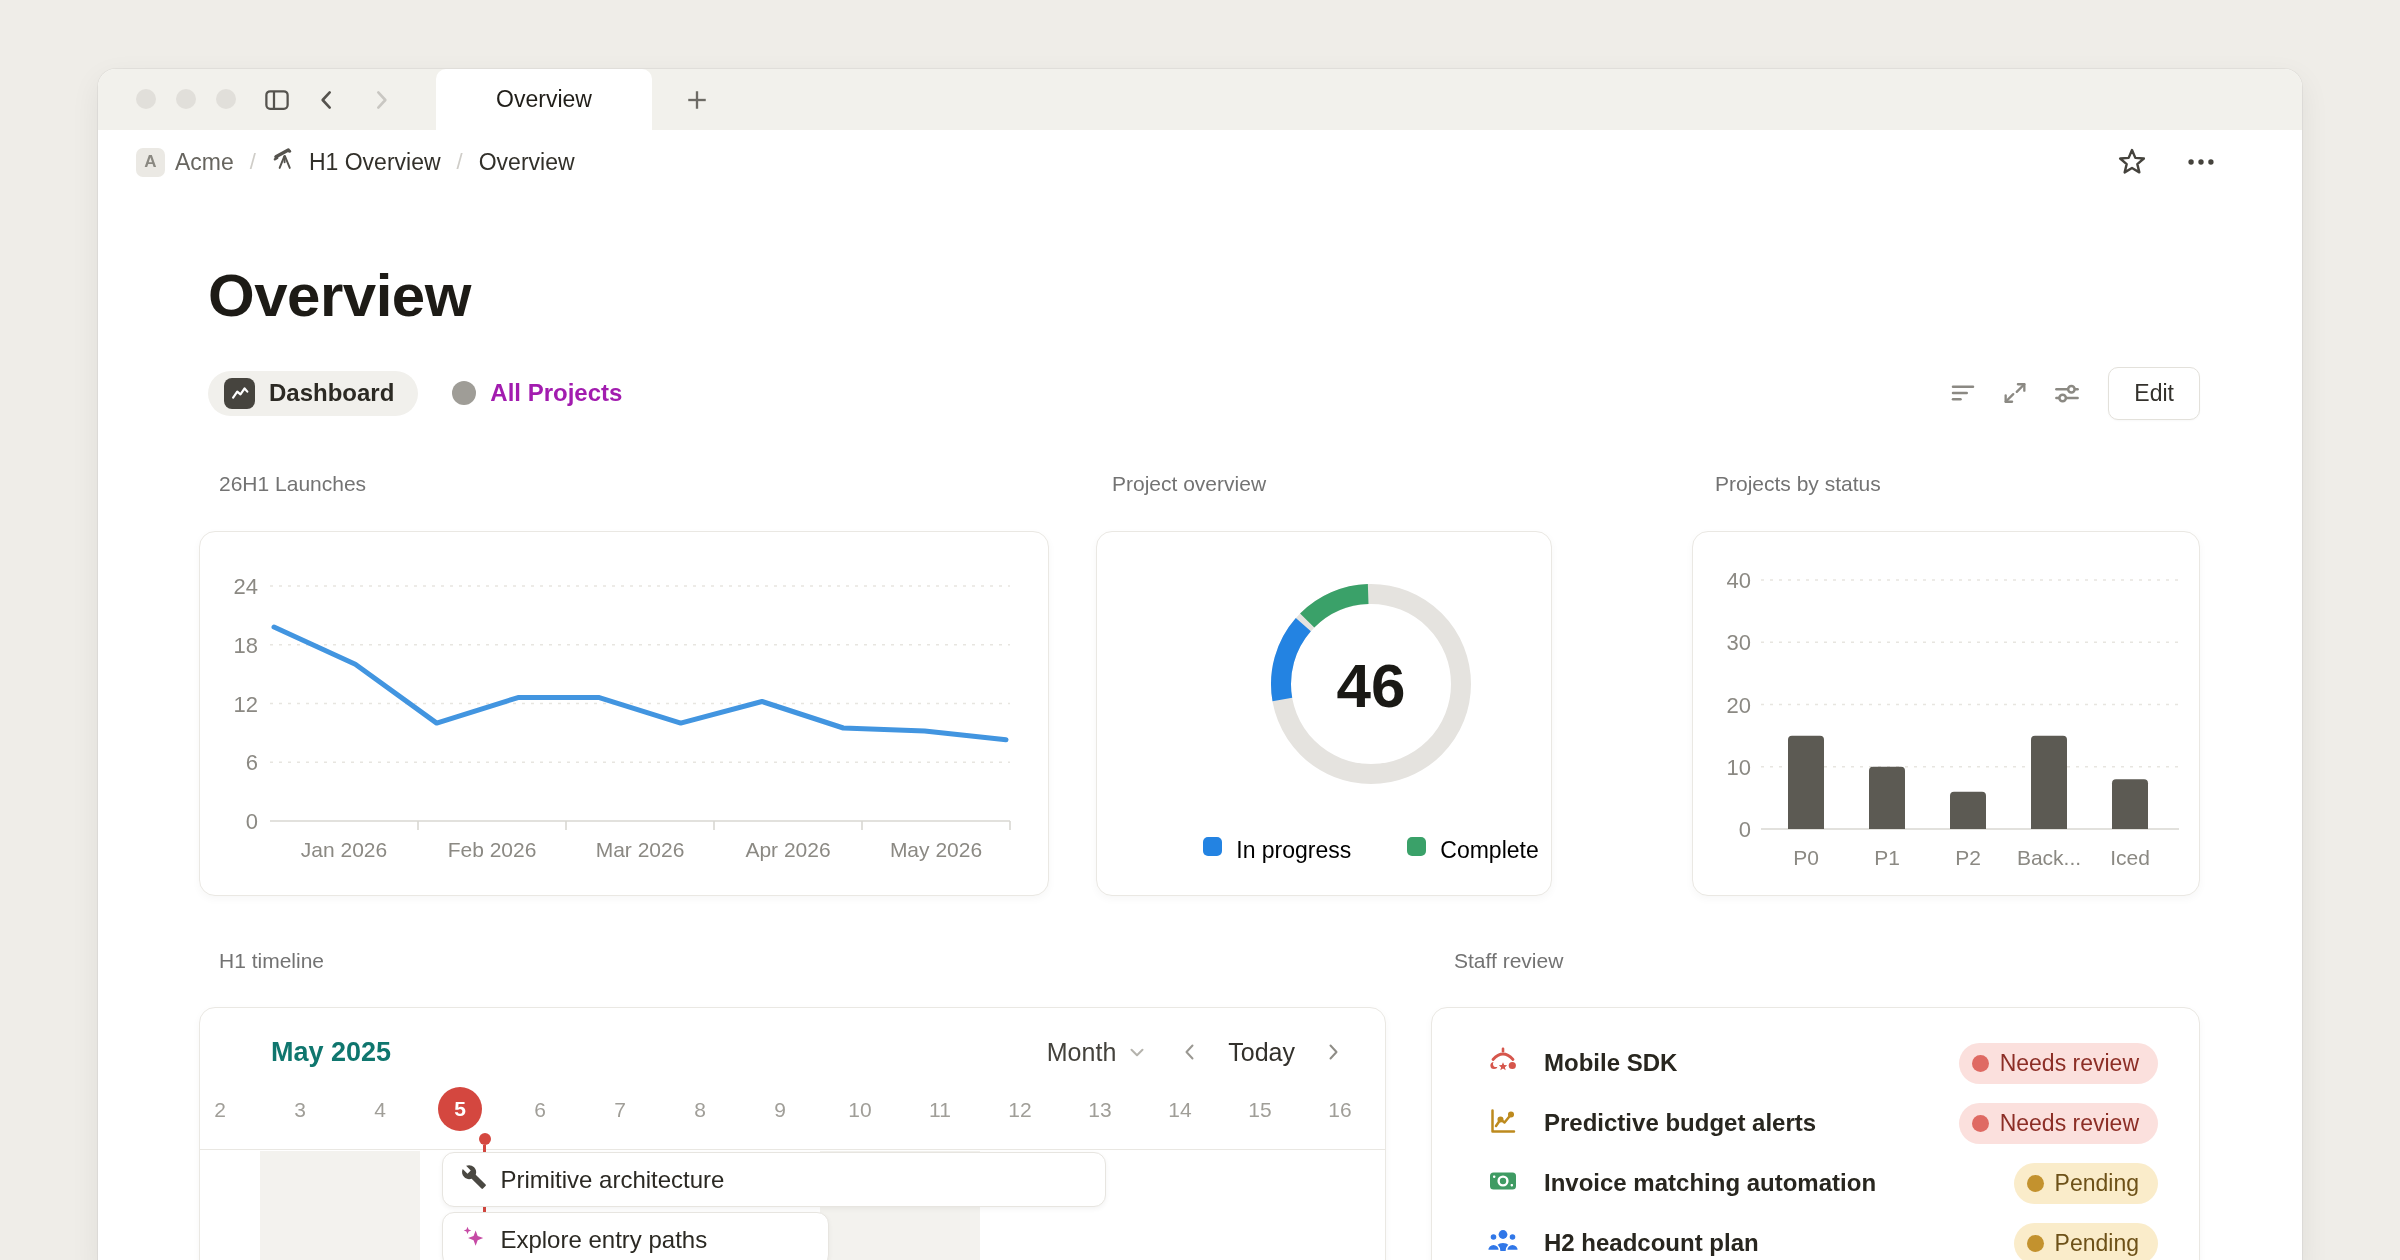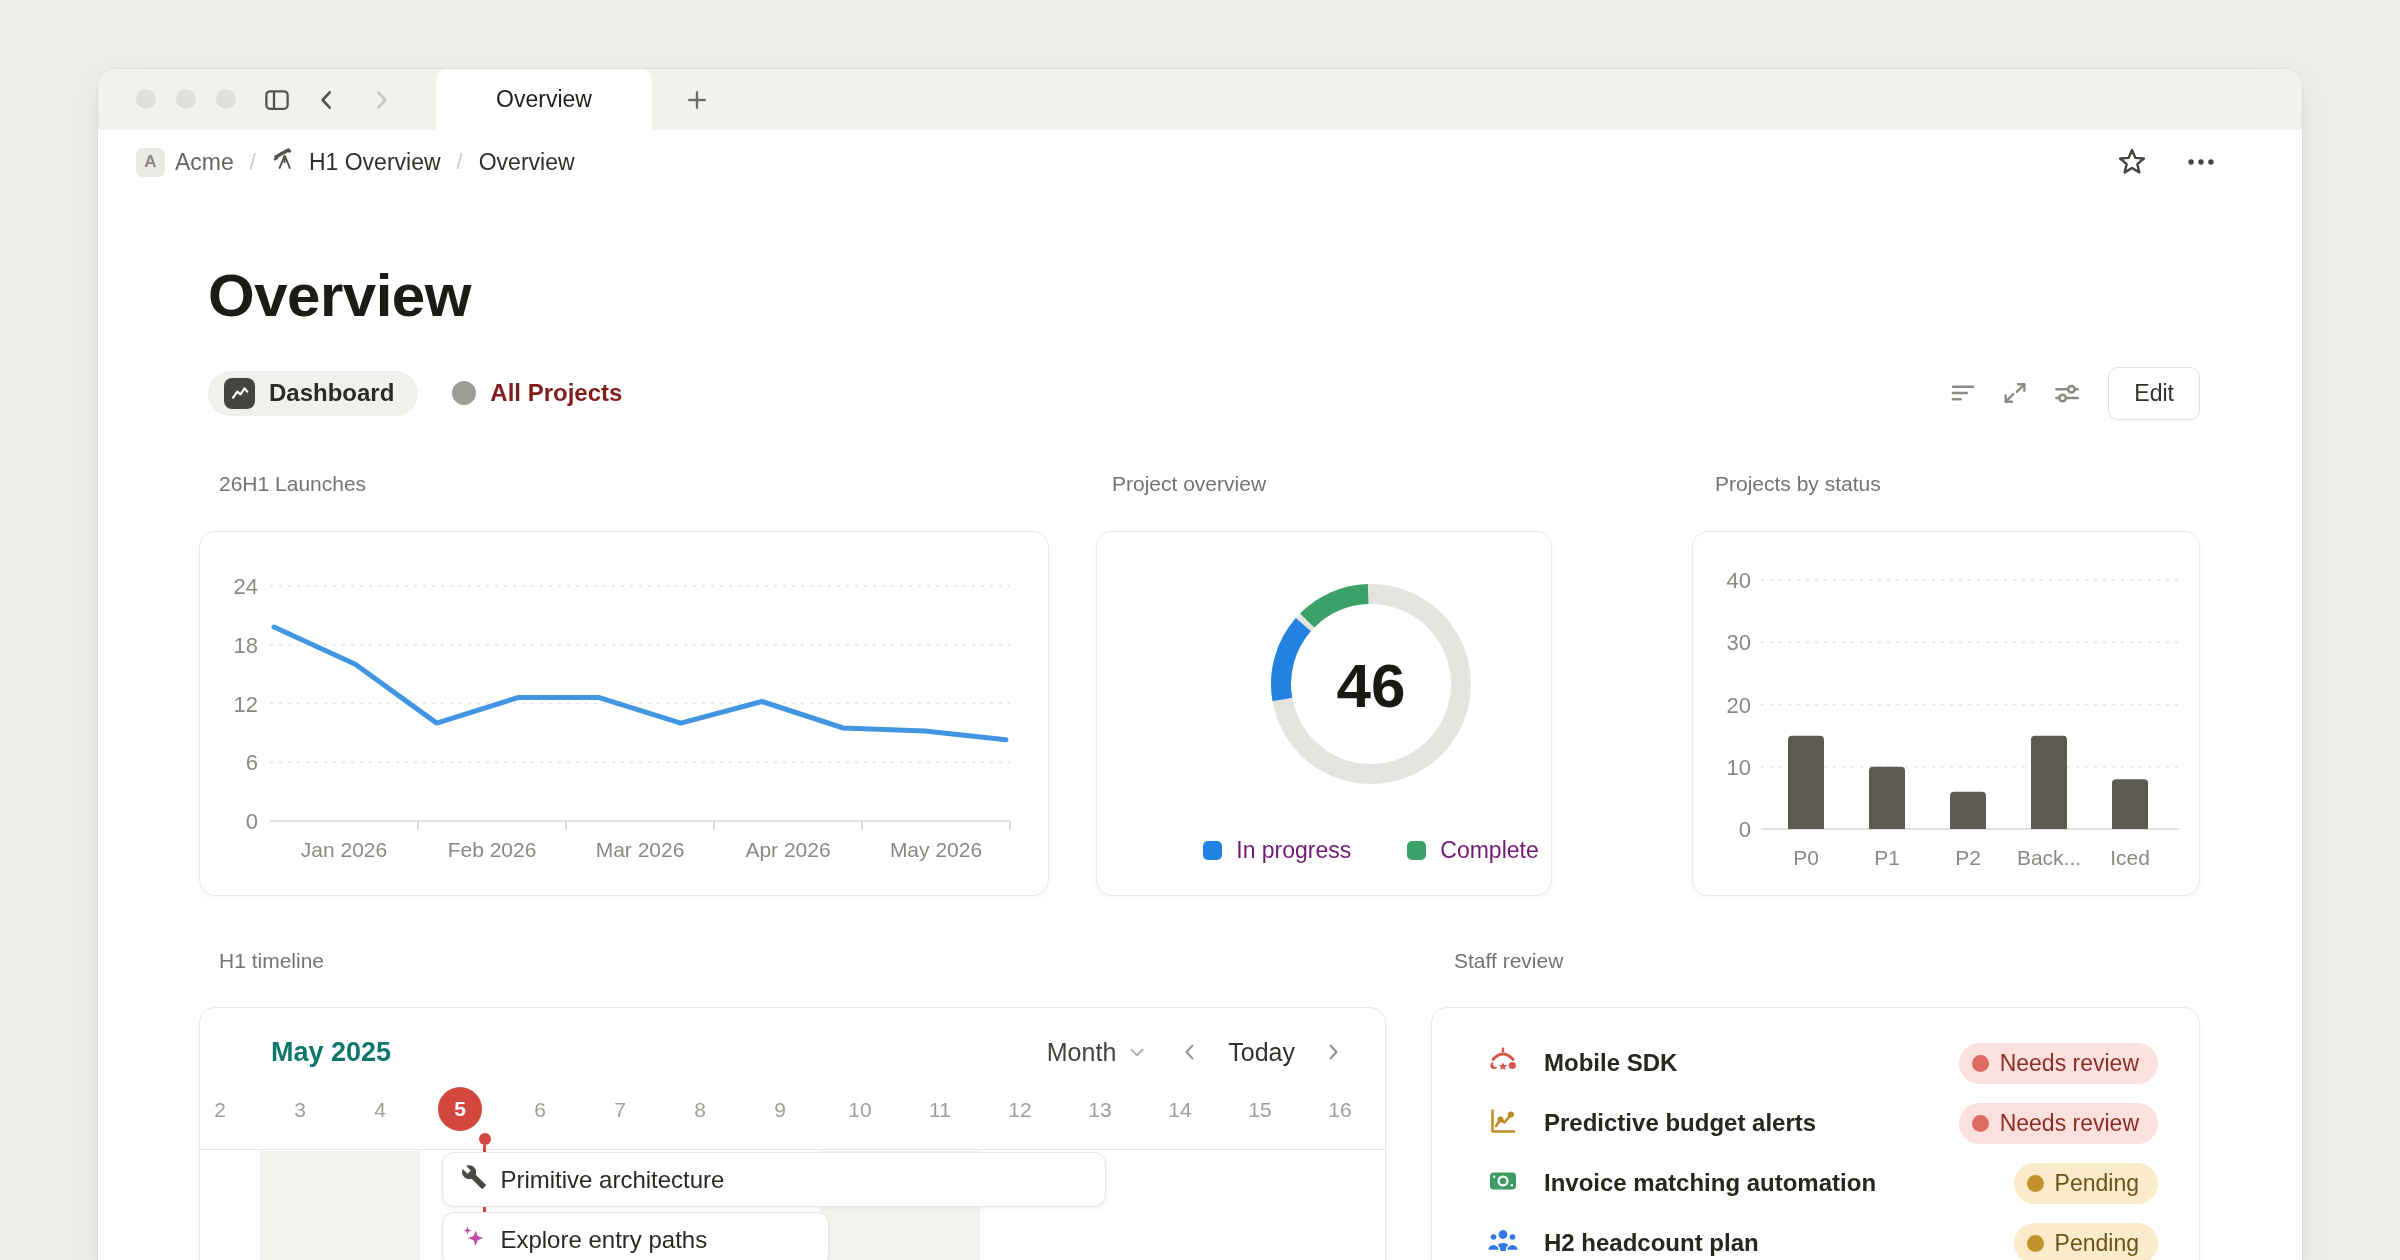--- a/index.html
+++ b/index.html
@@ -30,21 +30,21 @@
   .crumb-item { display:flex; align-items:center; gap:10px; cursor:pointer; }
   .crumb-actions { margin-left:auto; display:flex; align-items:center; gap:36px; }
   .crumb-actions > div { cursor:pointer; display:flex; align-items:center; }
 
   
   .page-title { position:absolute; left:110px; top:192px; font-size:60px; font-weight:700; letter-spacing:-0.5px; color:#1d1b16; }
   .controls { position:absolute; left:101px; right:102px; top:295px; height:58px; display:flex; align-items:center; }
   .seg { display:flex; align-items:center; gap:14px; padding:0 24px 0 16px; height:45px; border-radius:29px;
          font-size:24px; font-weight:600; cursor:pointer; }
   .seg.active { background:#f1f0ec; color:#2c2a24; margin-left:9px; }
-  .seg.inactive { color:#7f1d1d; margin-left:18px;justify-content:space-between; }
+  .seg.inactive { color:#a21caf; margin-left:18px;justify-content:space-between; }
   .dash-ico { width:31px; height:31px; border-radius:8px; background:#46443e; display:flex; align-items:center; justify-content:center; }
   .dot-circle { width:24px; height:24px; border-radius:50%; background:#9f9d97; }
   .controls-right { margin-left:auto; display:flex; align-items:center; gap:18px; }
   .ctl-ico { width:34px; height:34px; display:flex; align-items:center; justify-content:center; cursor:pointer; }
   .edit-btn { height:53px; padding:0 25px; background:#fff; border:1px solid #e3e1db; border-radius:10px;
               font-size:23px; font-weight:500; color:#33312c; display:flex; align-items:center; cursor:pointer;
               box-shadow:0 1px 2px rgba(0,0,0,.03); margin-left:6px; }
 
   
   .sec-label { position:absolute; font-size:21px; color:#737373; }
@@ -55,21 +55,21 @@
   #card-line   { left:199px;  top:531px; width:850px;  height:365px; }
   #card-donut  { left:1096px; top:531px; width:456px;  height:365px; }
   #card-bar    { left:1692px; top:531px; width:508px;  height:365px; }
   #card-timeline { left:199px; top:1007px; width:1187px; height:400px; }
   #card-staff    { left:1431px; top:1007px; width:769px; height:400px; }
 
   svg text { font-family:"Liberation Sans", sans-serif; }
   .donut-num { position:absolute; left:0; width:548px; top:118px; text-align:center; font-size:62px; font-weight:700; color:#1a1915; }
   .donut-sub { position:absolute; left:0; width:548px; top:192px; text-align:center; font-size:24px; color:#8b8983; }
   .legend { position:absolute; left:0; width:548px; top:305px; display:flex; justify-content:center; gap:56px; }
-  .legend-item { display:flex; align-items:center; gap:14px; font-size:23px; color:#701a75; }
+  .legend-item { display:flex; align-items:flex-start; gap:14px; font-size:23px; color:#000000; }
   .legend-sq { width:19px; height:19px; border-radius:5px; }
 
   
   .tl-head { position:absolute; left:0; right:0; top:0; height:88px; display:flex; align-items:center; padding:0 40px 0 71px; }
   .tl-month { font-size:27px; font-weight:600; color:#0f766e; }
   .tl-right { margin-left:auto; display:flex; align-items:center; gap:30px; }
   .tl-view { display:flex; align-items:center; gap:10px; font-size:25px; color:#44423c; cursor:pointer; }
   .tl-nav { display:flex; align-items:center; gap:26px; }
   .tl-today { font-size:25px; color:#33312c; cursor:pointer; }
   .tl-day { position:absolute; top:86px; width:80px; height:32px; line-height:32px; text-align:center;

